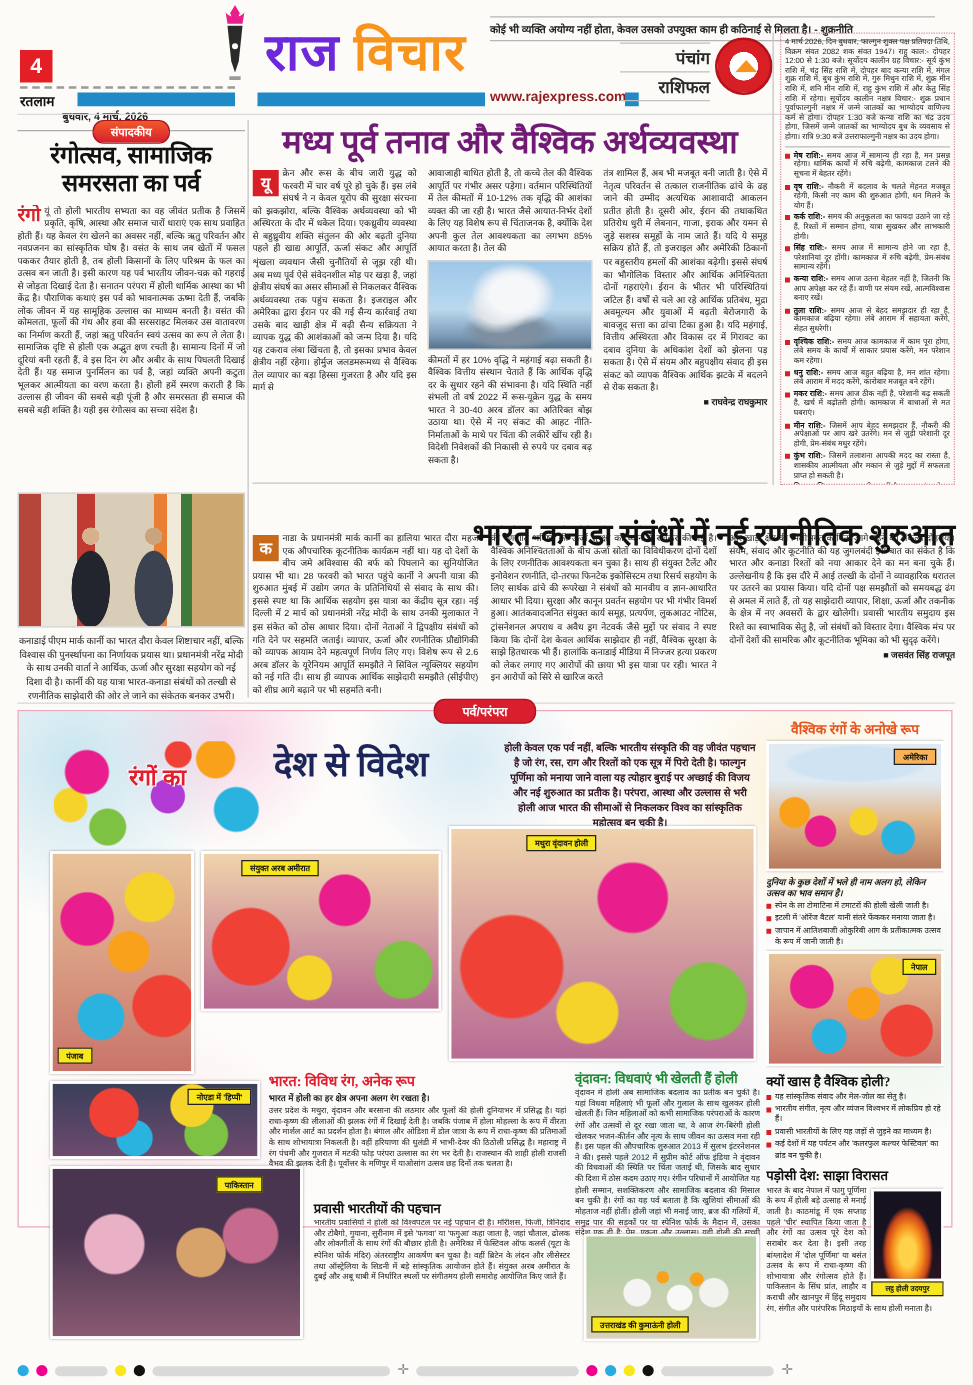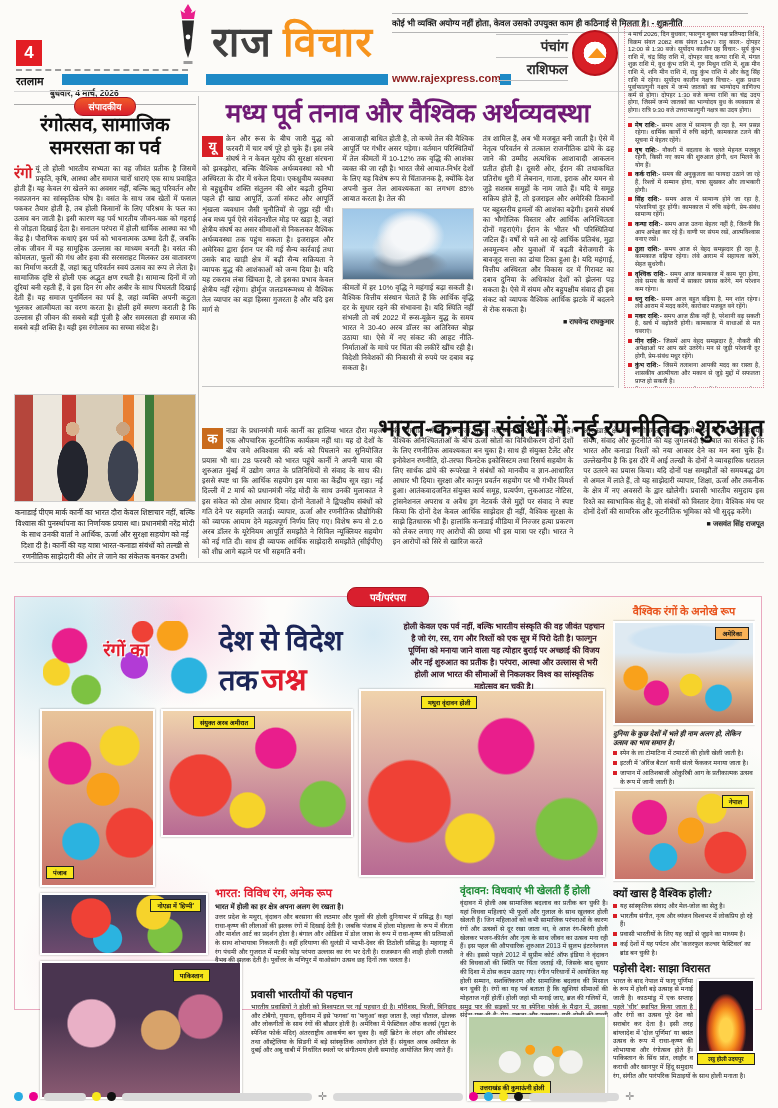--- a/index.html
+++ b/index.html
@@ -17,21 +17,21 @@
   .pageno { left:16px; top:40px; width:26px; height:26px; background:#e31e24; color:#fff;
             font-size:17px; font-weight:bold; text-align:center; line-height:26px; }
   .date  { left:50px; top:49px; font-size:8.5px; font-weight:bold; color:#222;margin-top:38px; }
   .mast-dash { left:16px; top:69px; width:172px; border-top:2px dashed #9a9a9a; }
   .city { left:16px; top:73px; font-size:11px; font-weight:bold; color:#111; }
   .bluebar { background:#1f8ac6; height:11px; }
   .bar1 { left:62px;  top:74px; width:126px; }
   .bar2 { left:206px; top:74px; width:182px; }
   .pen { left:168px; top:4px; width:40px; height:66px; }
   .paper-title { left:212px; top:12px; font-size:41px; font-weight:bold; letter-spacing:1px; }
-  .pt1 { color:#404040; } .pt2 { color:#f7941d; }
+  .pt1 { color:#6d28d9; } .pt2 { color:#f7941d; }
   .website { left:392px; top:72px; font-size:11px; font-weight:bold; color:#8e1d1d; }
   .bluesq { left:500px; top:74px; width:11px; height:11px; background:#1f8ac6; }
   .quote { left:392px; top:13px; width:356px; font-size:8.4px; font-weight:bold; color:#222;
            border-top:1px solid #b5b5b5; border-bottom:1px solid #b5b5b5; padding:3px 0 4px; }
   .pr-labels { left:496px; top:34px; width:72px;text-align:right; }
   .pr-labels div { font-size:13.5px; font-weight:bold; color:#2a2a2a; padding:2px 0;
                    border-bottom:1px solid #c0c0c0; }
   .pr-labels div:first-child { border-top:1px solid #c0c0c0; }
   .zodiac { left:572px; top:30px; width:46px; height:46px; border-radius:50%;
             background:radial-gradient(circle at 50% 50%, #fff 0 38%, #d81f26 39% 100%);
@@ -93,21 +93,21 @@
       radial-gradient(ellipse 26px 52px at 60% 72%, #3d4250 0 58%, transparent 60%),
       radial-gradient(circle 7px at 32% 32%, #d9b08c 0 98%, transparent 100%),
       radial-gradient(circle 7px at 60% 32%, #caa37f 0 98%, transparent 100%),
       linear-gradient(90deg,#b5463c 0 10%,#ece7dd 10% 26%,#c23b33 26% 34%,#d9cdb8 34% 60%,
         #e87f33 60% 66%,#f2ead8 66% 72%,#3f7a3a 72% 77%,#caa86f 77% 100%); }
   .a2-caption { left:14px; top:508px; width:182px; font-size:7.5px; line-height:1.45; text-align:center; color:#222; }
   .a2-head { left:202px; top:390px; width:562px; text-align:right; font-size:24px; font-weight:bold; color:#111;margin-top:20px; }
   .a2-cols { left:202px; top:426px; width:562px; height:132px; overflow:hidden; display:flex; gap:10px; }
 
   
-  .feature { left:14px; top:596px; width:748px; height:414px; border:1px solid #e9a8bf;
+  .feature { left:14px; top:568px; width:748px; height:414px; border:1px solid #e9a8bf;
     background-color:#fdfcfa;
     background-image:
       radial-gradient(circle at 6% 10%, rgba(64,169,211,.28), transparent 16%),
       radial-gradient(circle at 22% 5%, rgba(233,78,161,.22), transparent 13%),
       radial-gradient(circle at 48% 9%, rgba(120,190,230,.28), transparent 17%),
       radial-gradient(circle at 84% 16%, rgba(250,200,90,.22), transparent 15%),
       radial-gradient(circle at 70% 85%, rgba(160,220,240,.22), transparent 18%),
       radial-gradient(circle at 16% 88%, rgba(250,170,200,.25), transparent 16%),
       radial-gradient(circle at 94% 60%, rgba(150,220,170,.2), transparent 14%); }
   .f-badge { position:absolute; left:50%; top:-10px; transform:translateX(-50%);
@@ -306,22 +306,20 @@
 
   <div class="abs feature">
     <div class="f-badge">पर्व/परंपरा</div>
 
     <div class="splash">
       <div class="l1">रंगों का</div>
     </div>
 
     <div class="f-title serif">
       <div class="t1">देश से विदेश</div>
-      <div><span class="t2a">तक</span>
-      <span class="t2b">जश्न</span></div>
     </div>
 
     <div class="f-intro">होली केवल एक पर्व नहीं, बल्कि भारतीय संस्कृति की वह जीवंत पहचान है जो रंग, रस, राग और रिश्तों को एक सूत्र में पिरो देती है। फाल्गुन पूर्णिमा को मनाया जाने वाला यह त्योहार बुराई पर अच्छाई की विजय और नई शुरुआत का प्रतीक है। परंपरा, आस्था और उल्लास से भरी होली आज भारत की सीमाओं से निकलकर विश्व का सांस्कृतिक महोत्सव बन चुकी है।</div>
 
     <div class="holi hg1" style="left:25px; top:112px; width:115px; height:178px;">
       <div class="chip" style="left:4px; bottom:6px;">पंजाब</div>
     </div>
     <div class="holi hg2" style="left:146px; top:112px; width:192px; height:128px;">
       <div class="chip" style="left:30px; top:5px;">संयुक्त अरब अमीरात</div>
     </div>

